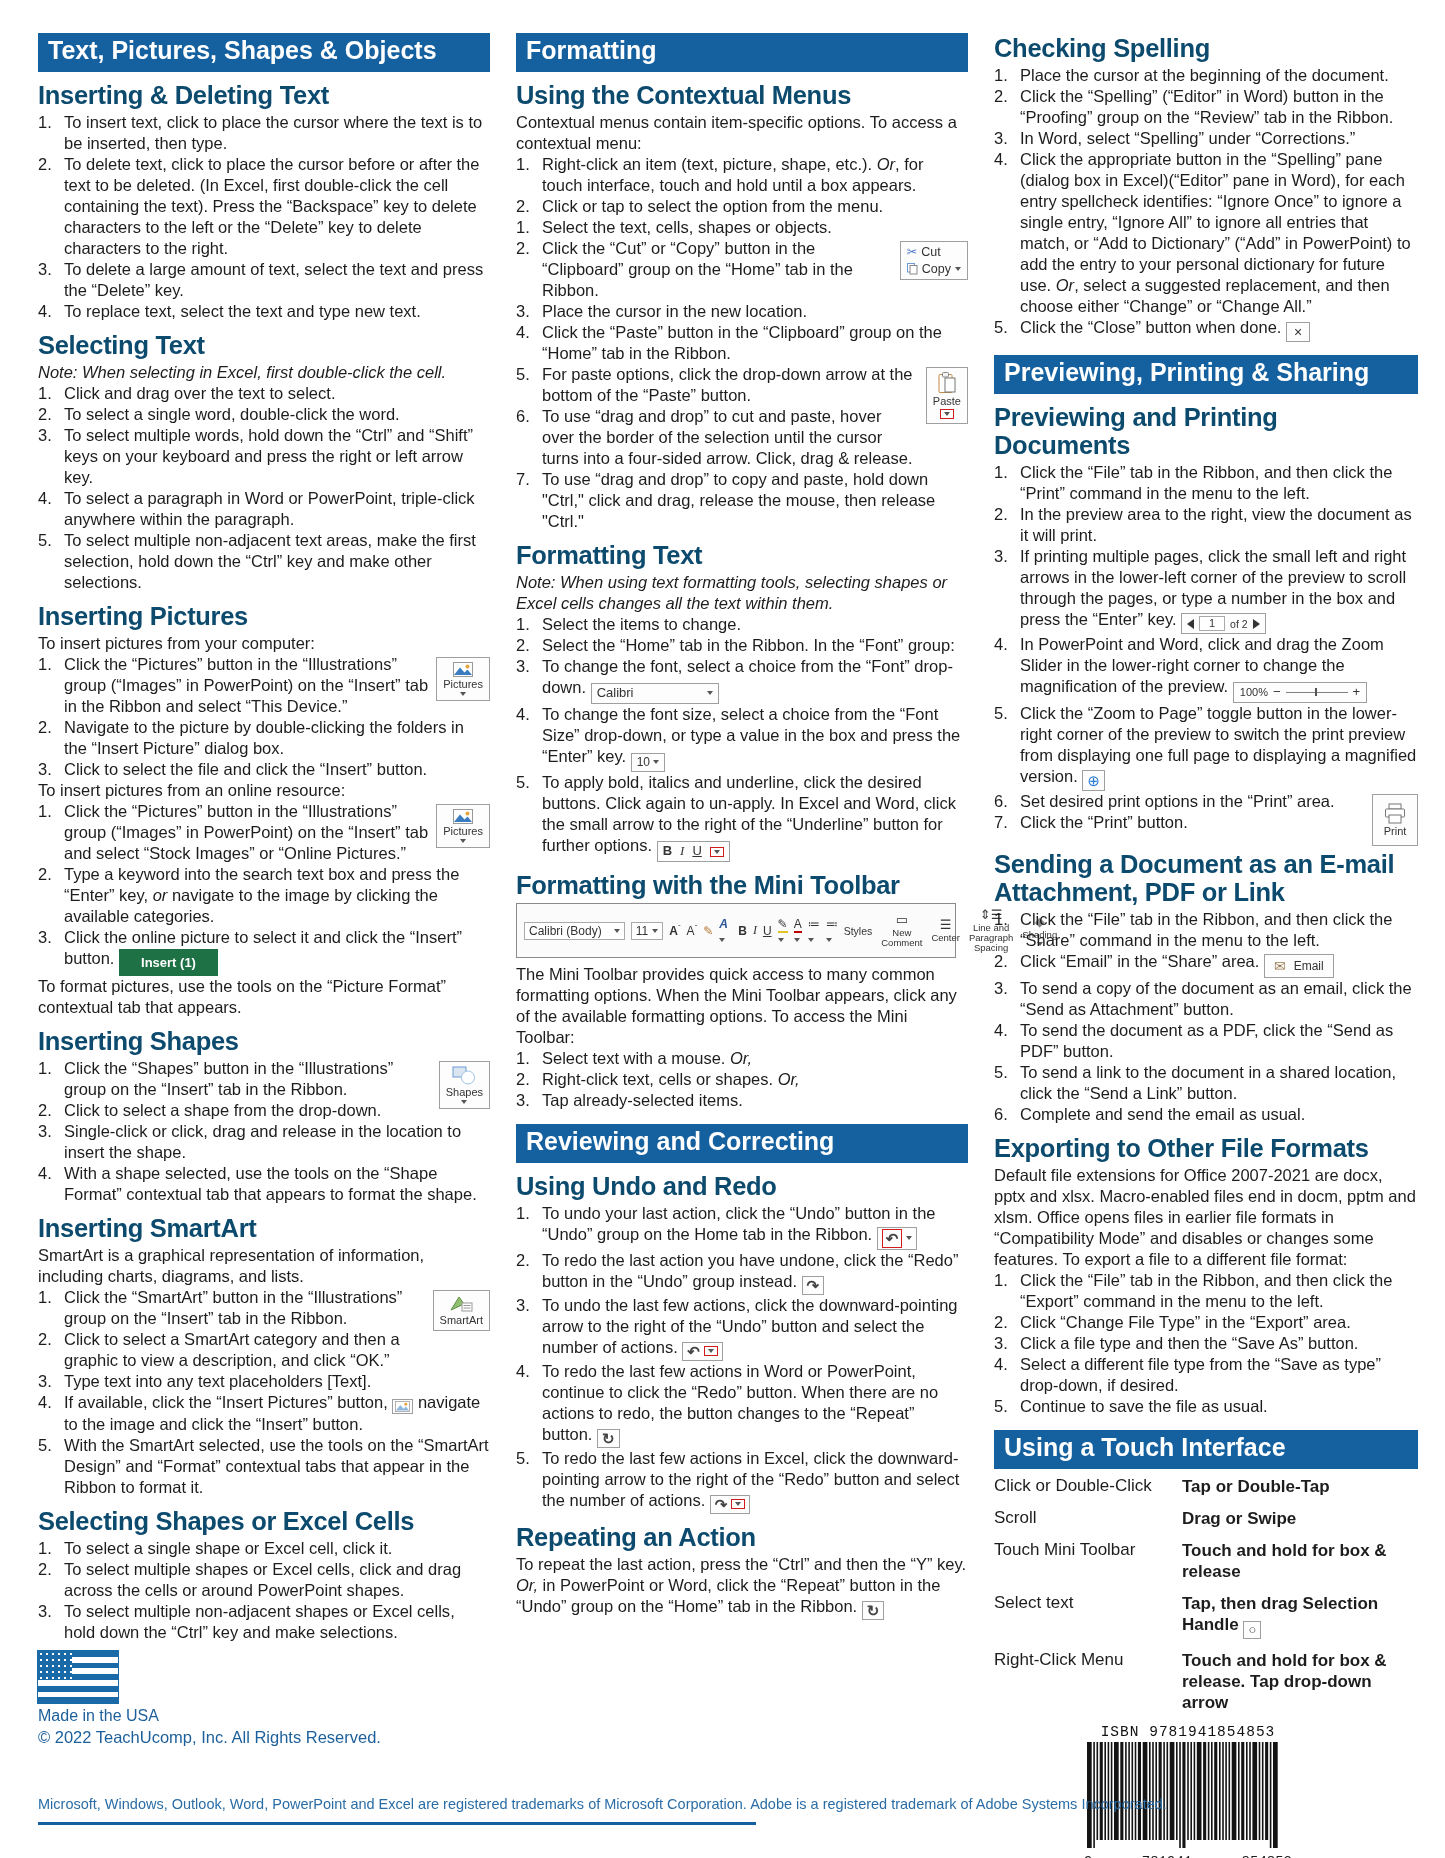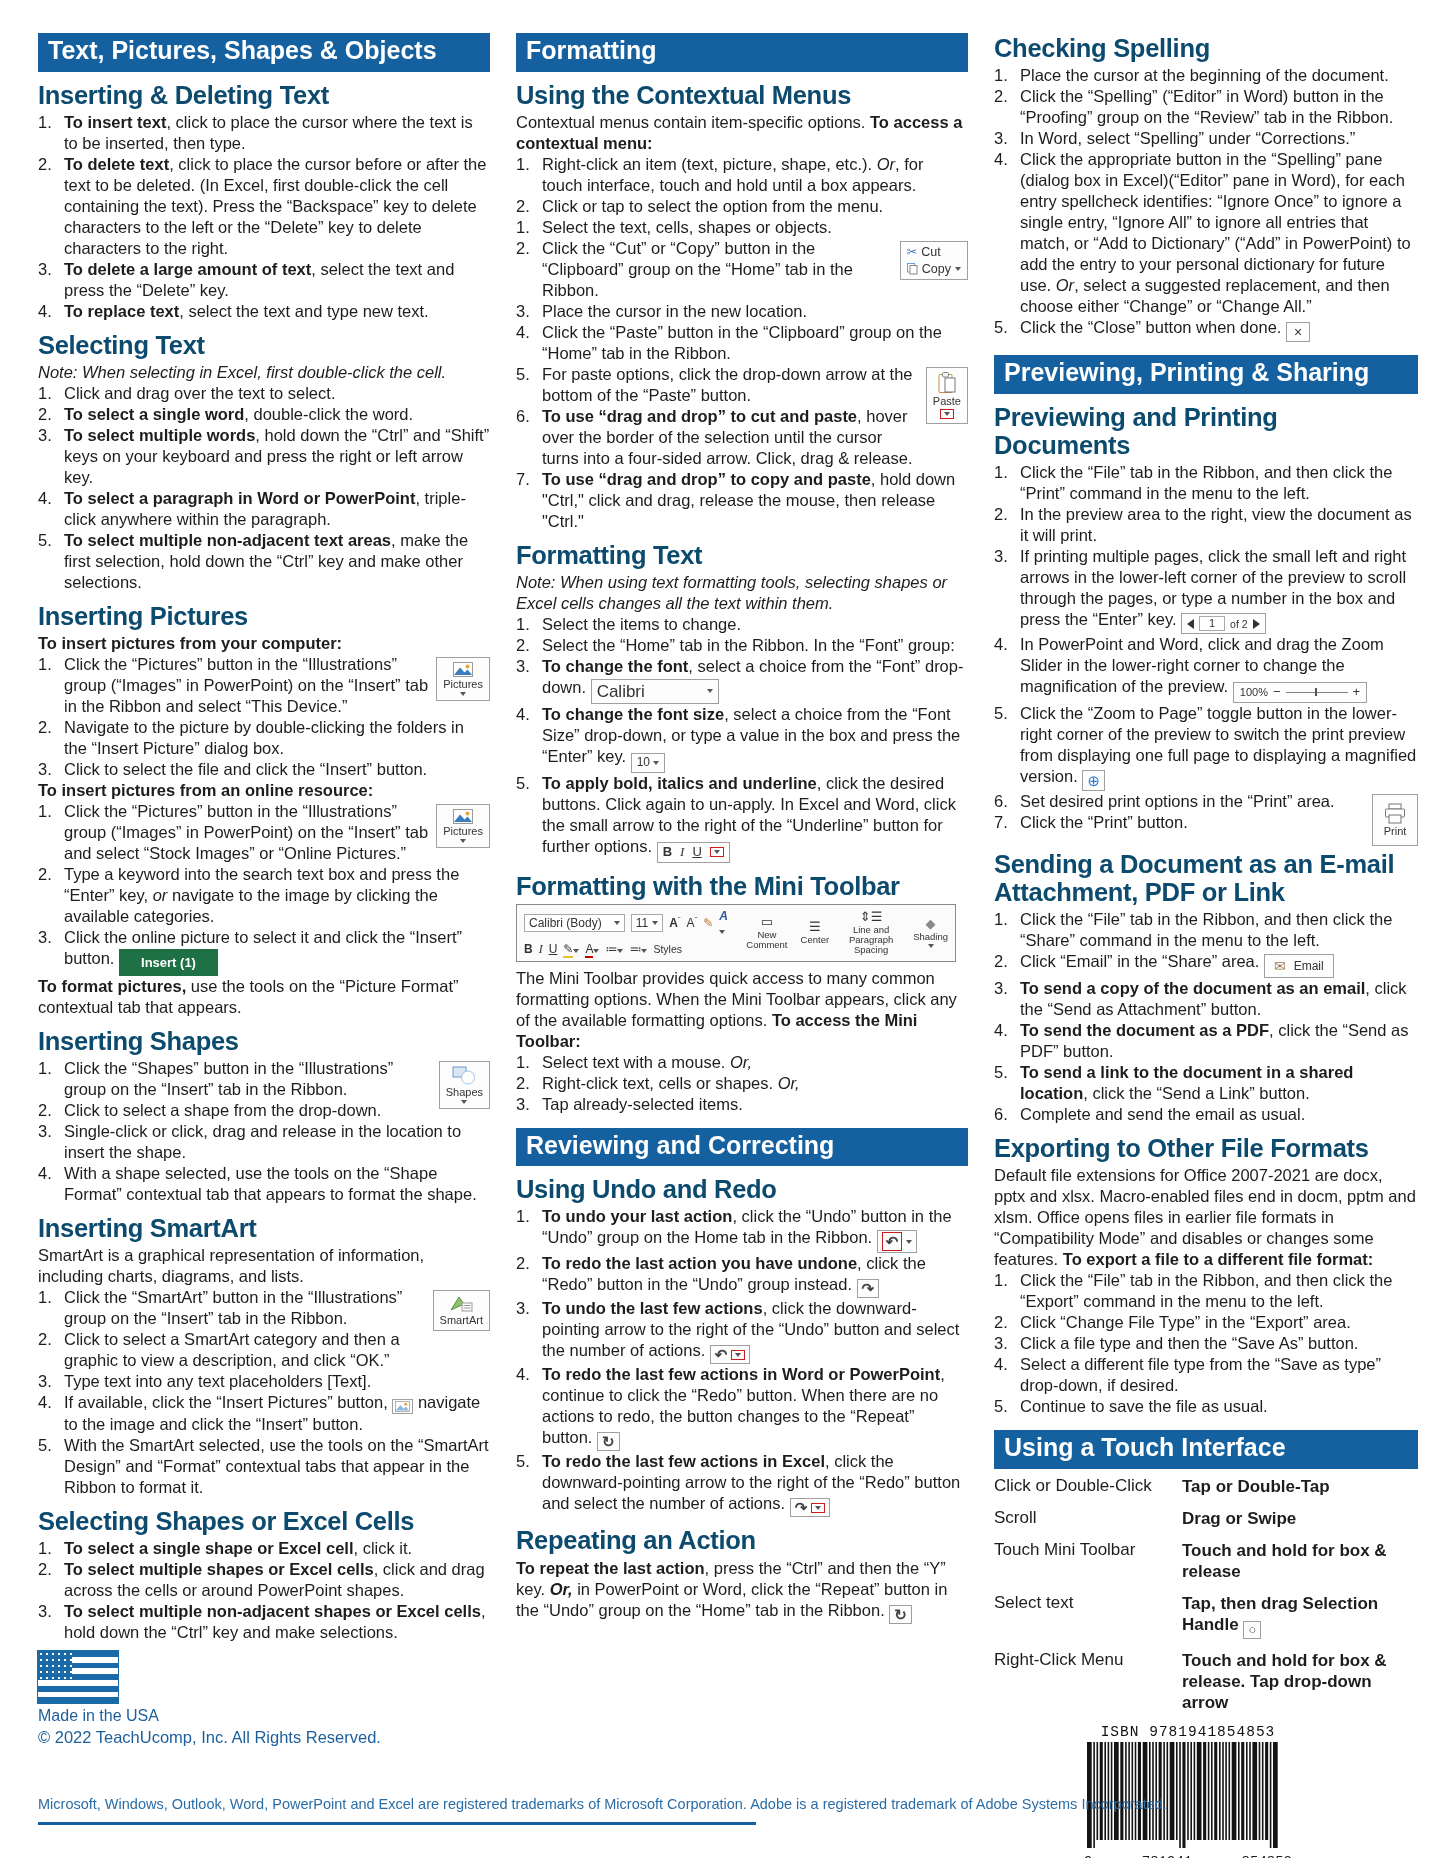--- a/index.html
+++ b/index.html
@@ -8,21 +8,21 @@
   .cols{position:absolute;left:38px;top:33px;display:flex;gap:26px}
   .col0{width:452px}.col1{width:452px}.col2{width:424px}
   .banner{background:#1561a0;color:#fff;font-size:25px;font-weight:700;padding:4px 10px 7px;margin:0 0 5px;clear:both;line-height:1.1}
   .banner.mt{margin-top:13px}
   .heading{color:#0c4a6e;font-size:25.5px;font-weight:700;letter-spacing:-0.3px;margin:9px 0 3px;clear:both;line-height:1.1}
   .col .heading:first-child{margin-top:1px}
   .para,.note,.item{font-size:16.5px;line-height:21px}
   .note{font-style:italic}
   .item{position:relative;padding-left:26px}
   .n{position:absolute;left:0;top:0}
-  .b{font-weight:700}.i{font-style:italic}
+  .b{font-weight:400}.i{font-style:italic}
   
   .wbox{display:inline-flex;align-items:center;gap:3px;border:1px solid #9f9f9f;background:#fdfdfd;
         padding:1px 4px;font-size:12.5px;color:#333;vertical-align:-4px;line-height:1.15;
         font-weight:400;font-style:normal;box-sizing:border-box}
   .vert{flex-direction:column;gap:2px;padding:4px 6px;text-align:center}
   .fr{float:right;margin:3px 0 4px 8px}
   .dda{width:0;height:0;border-left:3.5px solid transparent;border-right:3.5px solid transparent;border-top:4.5px solid #555;display:inline-block}
   .redbox{display:inline-flex;align-items:center;justify-content:center;border:1.6px solid #cf1d1d;padding:2px 3px}
   .ar{font-size:15px;color:#444;font-weight:700;line-height:1}
   .gbtn{display:inline-block;background:#1e7145;color:#fff;font-size:13px;font-weight:700;
@@ -32,21 +32,21 @@
   .tri-r{width:0;height:0;border-top:5px solid transparent;border-bottom:5px solid transparent;border-left:7px solid #333}
   .navbox{border:1px solid #aaa;background:#fff;font-size:11px;padding:0 5px;min-width:14px;text-align:center}
   .of2{font-size:10.5px}
   .trk{display:inline-block;width:62px;height:10px;position:relative}
   .trkl{position:absolute;left:0;right:0;top:4.5px;height:1.5px;background:#808080}
   .thumb{position:absolute;left:29px;top:1px;width:2.5px;height:8px;background:#555}
   .zglyph{color:#2b7cd3;font-size:15px;line-height:1}
   
   .minibar{display:flex;gap:9px;border:1px solid #8a8a8a;background:#fbfbfb;padding:4px 7px;
            margin:4px 0 6px;width:440px;box-sizing:border-box;align-items:stretch;clear:both}
-  .mbl{display:flex;flex-direction:column;gap:5px;justify-content:center}
+  .mbl{display:flex;flex-direction:row;gap:5px;justify-content:center}
   .mbr{display:flex;align-items:center;gap:6px;font-size:12px;color:#333}
   .mbdd{display:inline-flex;align-items:center;justify-content:space-between;border:1px solid #aaa;padding:1px 4px;background:#fff;gap:4px}
   .mbv{display:flex;flex-direction:column;align-items:center;justify-content:center;font-size:9.5px;
        color:#333;text-align:center;line-height:1.05;gap:2px;max-width:66px}
   .mbi{font-size:13px;line-height:1}
   .ub{border-bottom:2.5px solid #e6c229;padding-bottom:0}
   .rb{border-bottom:2.5px solid #c00000;padding-bottom:0}
   
   .trow{display:flex;margin:7px 0 11px;clear:both}
   .tl{width:188px;font-size:17px}
@@ -191,21 +191,21 @@
               <span class="dda"></span>
             </span>
           </span><span>For paste options, click the drop-down arrow at the bottom of the “Paste” button.</span></div>
         <div class="item"><span class="n">6.</span><span class="b ">To use “drag and drop” to cut and paste</span><span>, hover over the border of the selection until the cursor turns into a four-sided arrow. Click, drag &amp; release.</span></div>
         <div class="item"><span class="n">7.</span><span class="b ">To use “drag and drop” to copy and paste</span><span>, hold down "Ctrl," click and drag, release the mouse, then release "Ctrl."</span></div>
         <div class="heading">Formatting Text</div>
         <div class="note"><span class="i">Note: When using text formatting tools, selecting shapes or Excel cells changes all the text within them.</span></div>
         <div class="item"><span class="n">1.</span><span>Select the items to change.</span></div>
         <div class="item"><span class="n">2.</span><span>Select the “Home” tab in the Ribbon. In the “Font” group:</span></div>
         <div class="item"><span class="n">3.</span><span class="b ">To change the font</span><span>, select a choice from the “Font” drop-down. </span><span class="wbox" style="width: 128px; justify-content: space-between; padding: 2px 5px;">
-            <span style="font-size:17px">Calibri</span>
+            <span style="font-size:13px">Calibri</span>
             <span class="dda"></span>
           </span></div>
         <div class="item"><span class="n">4.</span><span class="b ">To change the font size</span><span>, select a choice from the “Font Size” drop-down, or type a value in the box and press the “Enter” key. </span><span class="wbox" style="padding: 2px 5px;">
             <span style="font-size:12px">10</span>
             <span class="dda"></span>
           </span></div>
         <div class="item"><span class="n">5.</span><span class="b ">To apply bold, italics and underline</span><span>, click the desired buttons. Click again to un-apply. In Excel and Word, click the small arrow to the right of the “Underline” button for further options. </span><span class="wbox" style="gap: 8px; padding: 2px 5px;">
             <span style="font-weight:700;font-size:13px">B</span>
             <span style="font-style:italic;font-family:'Liberation Serif',serif;font-size:13px">I</span>
             <span style="text-decoration:underline;font-size:13px">U</span>

